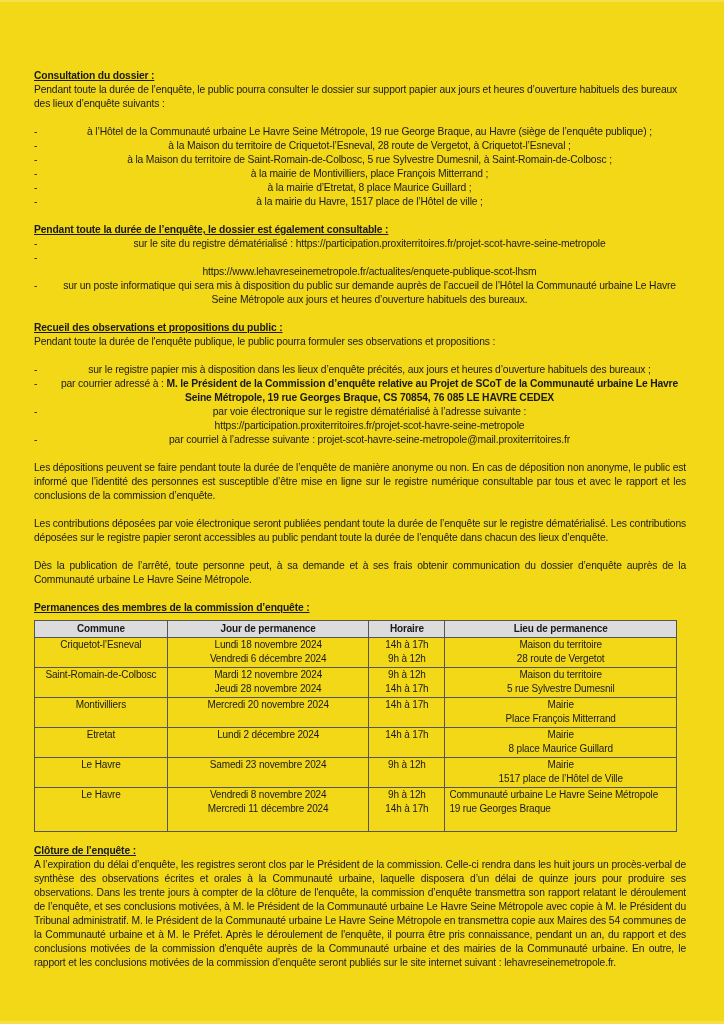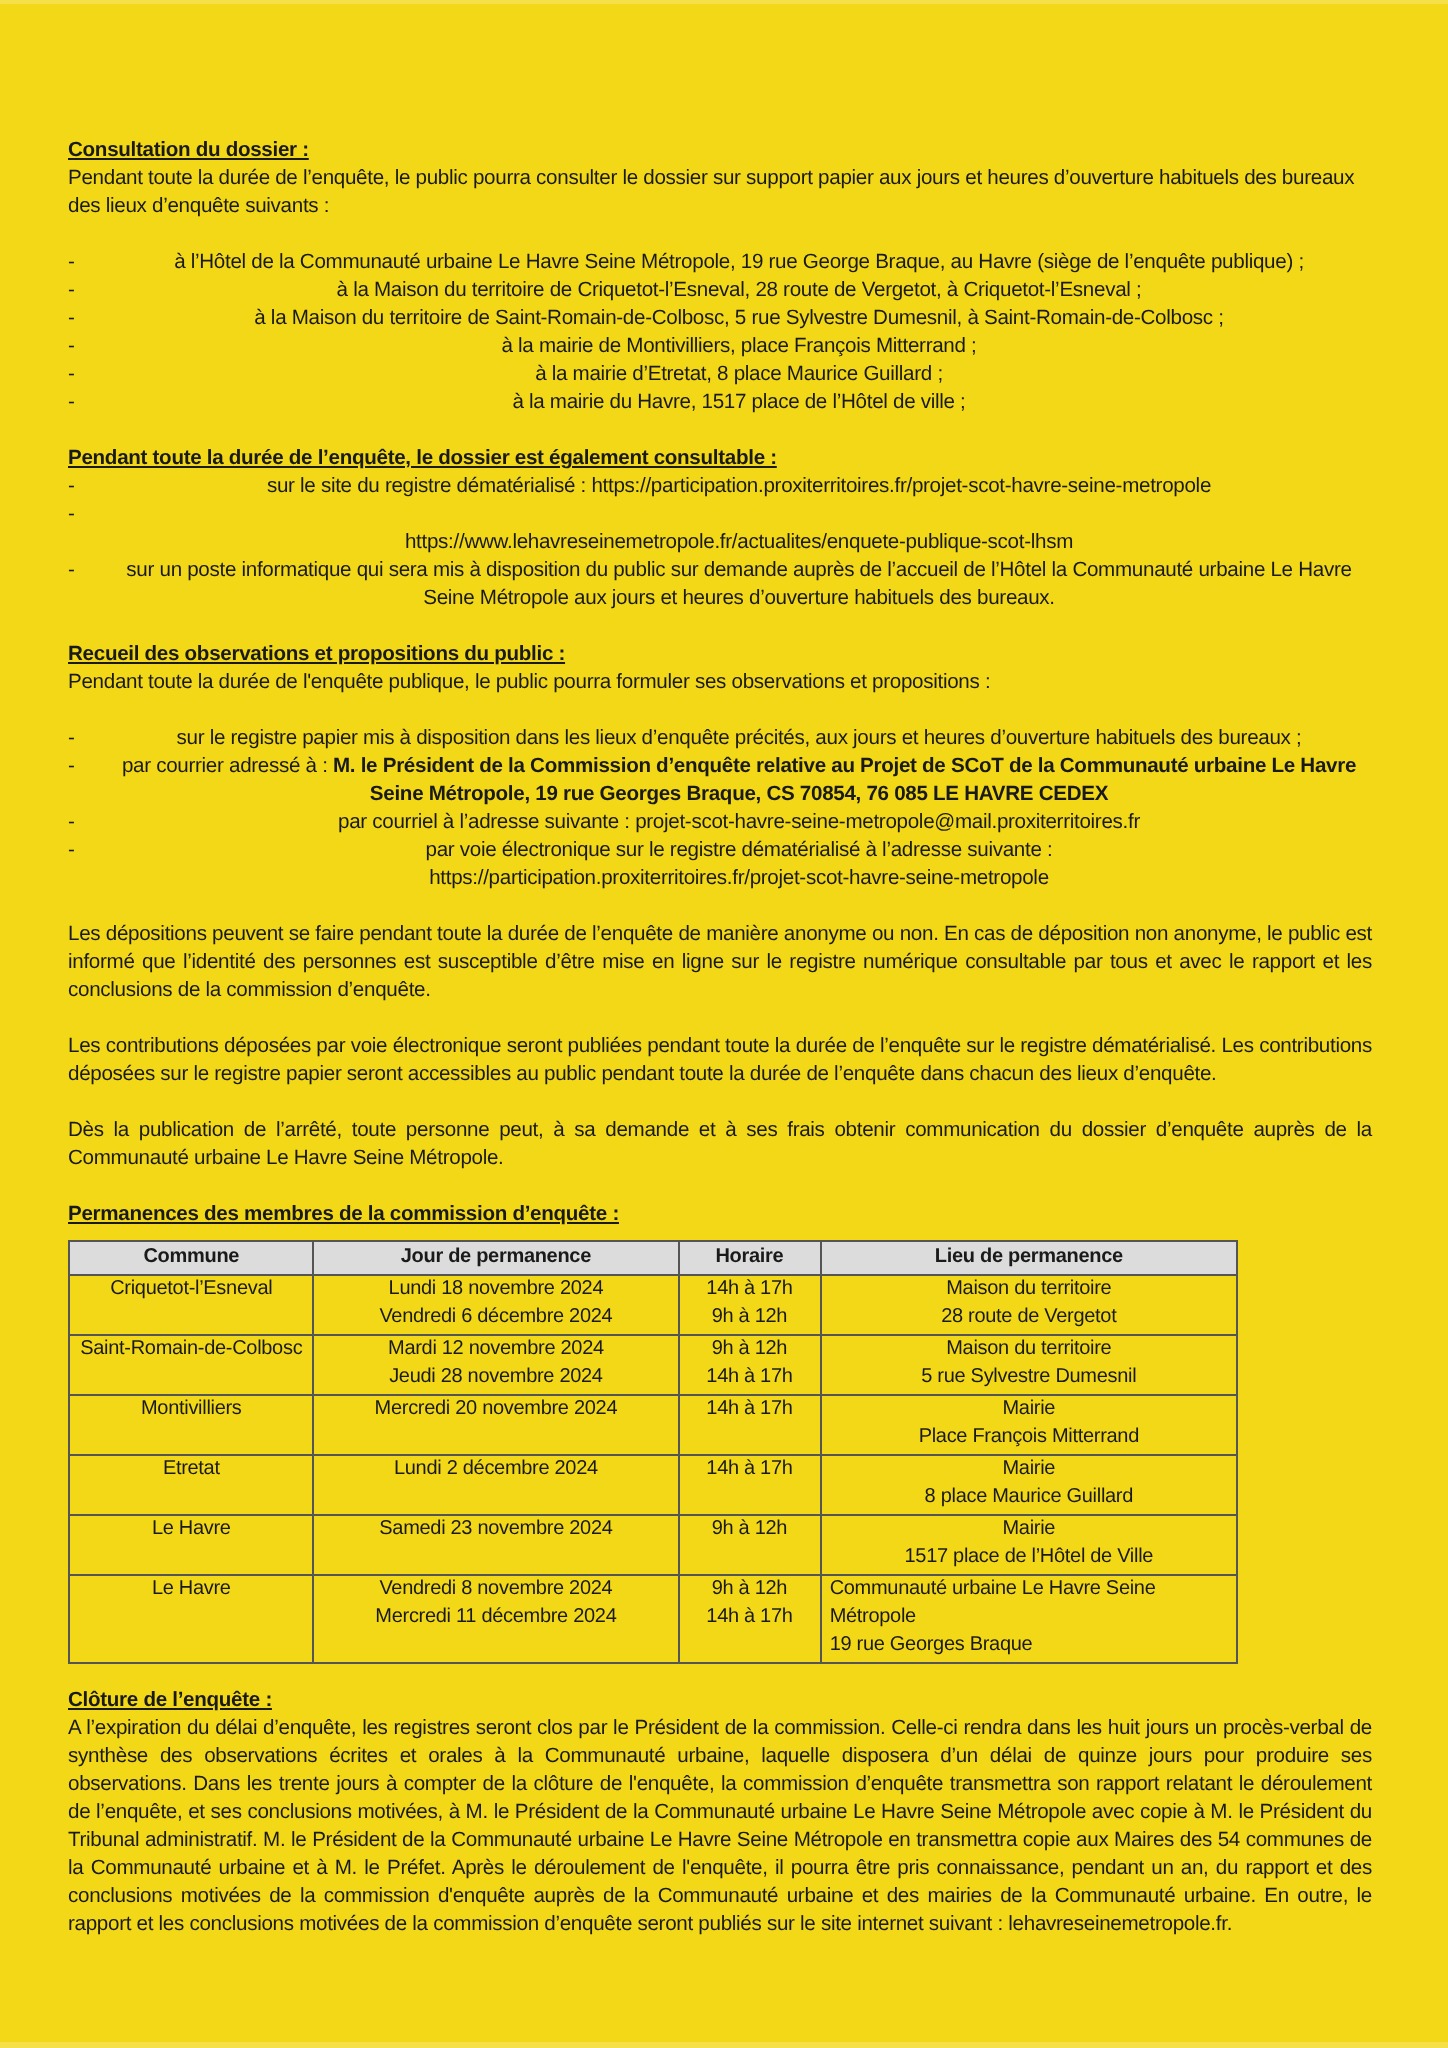--- a/index.html
+++ b/index.html
@@ -23,21 +23,21 @@
     }
     p { margin: 0; }
     .justify { text-align: justify; }
     ul.dash { list-style: none; margin: 0; padding: 0; text-align: center; }
     ul.dash li { position: relative; padding-left: 19px; }
     ul.dash li::before { content: "-"; position: absolute; left: 0; top: 0; }
     .gap { height: 14px; }
     a, .link { color: #1a1a1a; }
     b { font-weight: bold; }
     table.perm {
-      border-collapse: collapse; width: 585px; margin-top: 5px;
+      border-collapse: collapse; width: 643px; margin-top: 5px;
       font-size: 10px; line-height: 14px; letter-spacing: -0.15px;
     }
     table.perm th {
       background: #dcdcdc; font-weight: bold; border: 1px solid #555;
       padding: 1px 4px; text-align: center; height: 14px;
     }
     table.perm td {
       border: 1px solid #555; padding: 0 4px 1px 4px; vertical-align: top; text-align: center;
     }
     table.perm td .line { display: block; }
@@ -86,25 +86,25 @@
   <section>
     <span class="h">Recueil des observations et propositions du public :</span>
     <p>Pendant toute la durée de l'enquête publique, le public pourra formuler ses observations et propositions :</p>
     <div class="gap"></div>
     <ul class="dash">
       <li>sur le registre papier mis à disposition dans les lieux d’enquête précités, aux jours et heures d’ouverture habituels des bureaux ;</li>
       <li>
         <span>par courrier adressé à : </span><b>M. le Président de la Commission d’enquête relative au Projet de SCoT de la Communauté urbaine Le Havre Seine Métropole, 19 rue Georges Braque, CS 70854, 76 085 LE HAVRE CEDEX</b>
       </li>
       <li>
-        <span>par courriel à l’adresse suivante : </span><a class="link">projet-scot-havre-seine-metropole@mail.proxiterritoires.fr</a>
-      </li>
-      <li>
         <span>par voie électronique sur le registre dématérialisé à l’adresse suivante :</span><br>
         <a class="link">https://participation.proxiterritoires.fr/projet-scot-havre-seine-metropole</a>
+      </li>
+      <li>
+        <span>par courriel à l’adresse suivante : </span><a class="link">projet-scot-havre-seine-metropole@mail.proxiterritoires.fr</a>
       </li>
     </ul>
   </section>
 
   <div class="gap"></div>
 
   <p class="justify">Les dépositions peuvent se faire pendant toute la durée de l’enquête de manière anonyme ou non. En cas de déposition non anonyme, le public est informé que l’identité des personnes est susceptible d’être mise en ligne sur le registre numérique consultable par tous et avec le rapport et les conclusions de la commission d’enquête.</p>
   <div class="gap"></div>
   <p class="justify">Les contributions déposées par voie électronique seront publiées pendant toute la durée de l’enquête sur le registre dématérialisé. Les contributions déposées sur le registre papier seront accessibles au public pendant toute la durée de l’enquête dans chacun des lieux d’enquête.</p>
   <div class="gap"></div>

